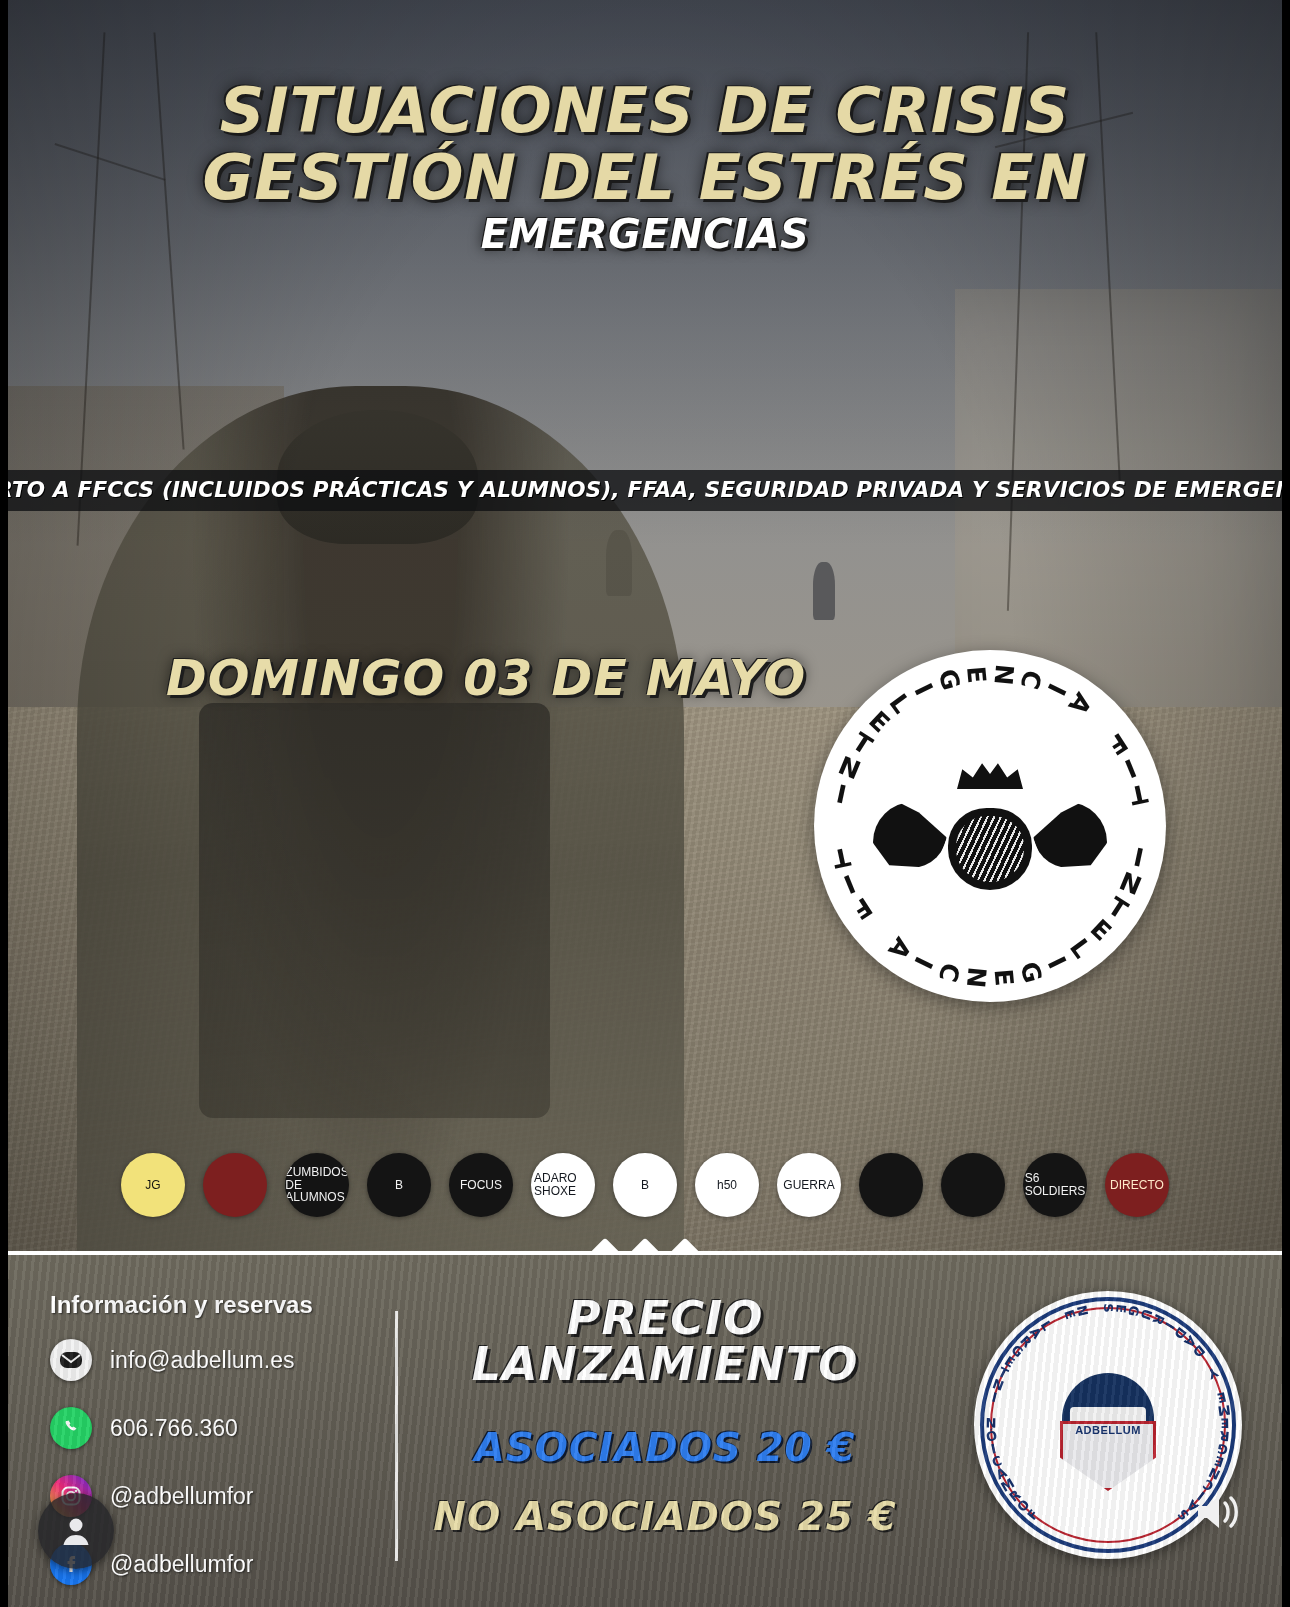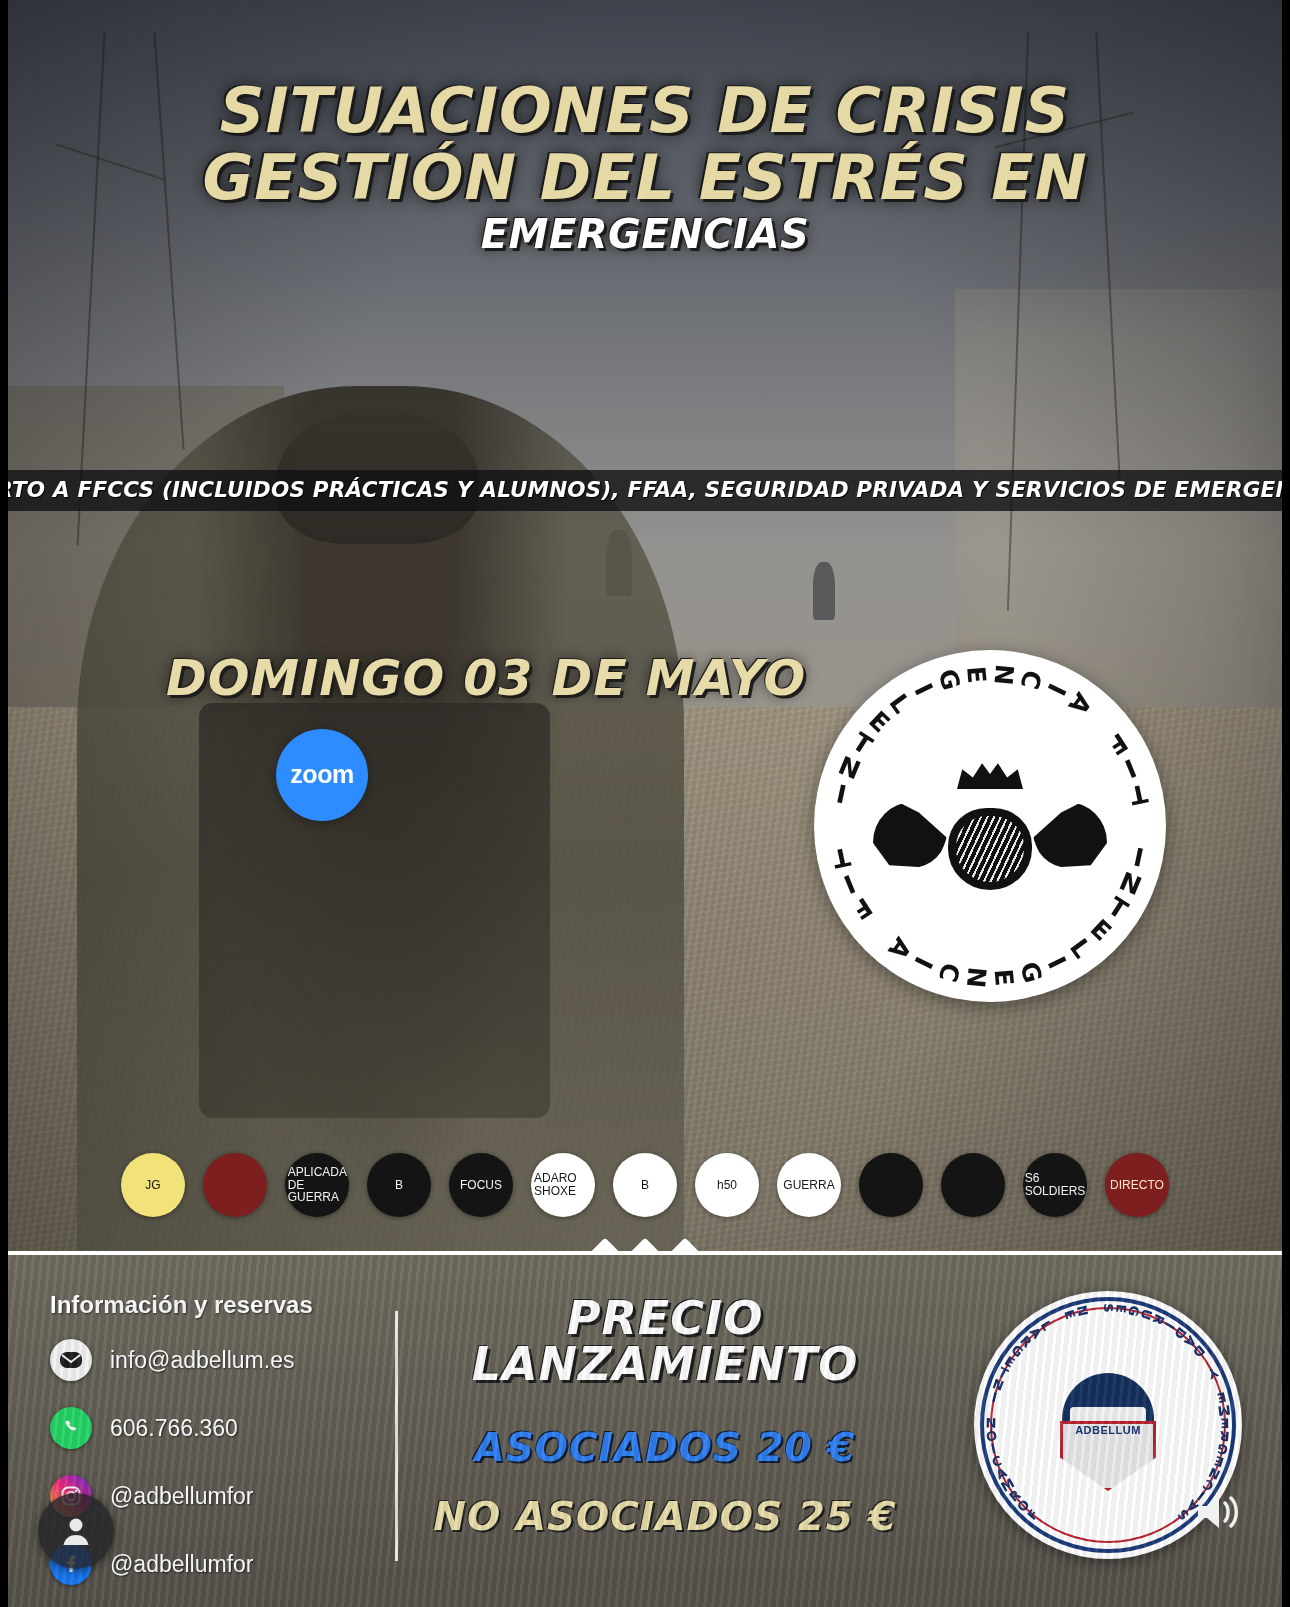--- a/index.html
+++ b/index.html
@@ -210,23 +210,20 @@
       <div class="t-line">GESTIÓN DEL ESTRÉS EN</div>
       <div class="sub-line" style="margin-top:0;">EMERGENCIAS</div>
     </div>
 
     <div class="banner">
       <span>ABIERTO A FFCCS (INCLUIDOS PRÁCTICAS Y ALUMNOS), FFAA, SEGURIDAD PRIVADA Y SERVICIOS DE EMERGENCIAS</span>
     </div>
 
     <div class="date-block">
       <div class="date-line">DOMINGO 03 DE MAYO</div>
-      <div class="zoom-badge">
-        <span>zoom</span>
-      </div>
     </div>
 
     <div class="circ-logo">
       <div class="ring-text" id="ring-top">
           <span style="transform: rotate(-78deg) translate(0px, -152px) rotate(90deg) translate(-50%, -50%); font-size: 25px;">I</span>
           <span style="transform: rotate(-67.6deg) translate(0px, -152px) rotate(90deg) translate(-50%, -50%); font-size: 25px;">N</span>
           <span style="transform: rotate(-57.2deg) translate(0px, -152px) rotate(90deg) translate(-50%, -50%); font-size: 25px;">T</span>
           <span style="transform: rotate(-46.8deg) translate(0px, -152px) rotate(90deg) translate(-50%, -50%); font-size: 25px;">E</span>
           <span style="transform: rotate(-36.4deg) translate(0px, -152px) rotate(90deg) translate(-50%, -50%); font-size: 25px;">L</span>
           <span style="transform: rotate(-26deg) translate(0px, -152px) rotate(90deg) translate(-50%, -50%); font-size: 25px;">I</span>
@@ -263,21 +260,21 @@
         <div class="crown"></div>
         <div class="arm l"></div>
         <div class="arm r"></div>
         <div class="brain"></div>
       </div>
     </div>
 
     <div class="sponsors" id="sponsor-row">
         <div class="sp yellow">JG</div>
         <div class="sp red"></div>
-        <div class="sp dark">APLICADA DE GUERRA</div>
+        <div class="sp dark">ZUMBIDOS DE ALUMNOS</div>
         <div class="sp dark">B</div>
         <div class="sp dark">FOCUS</div>
         <div class="sp white">ADARO SHOXE</div>
         <div class="sp white">B</div>
         <div class="sp white">h50</div>
         <div class="sp white">GUERRA</div>
         <div class="sp dark"></div>
         <div class="sp dark"></div>
         <div class="sp dark">S6 SOLDIERS</div>
         <div class="sp red">DIRECTO</div>

